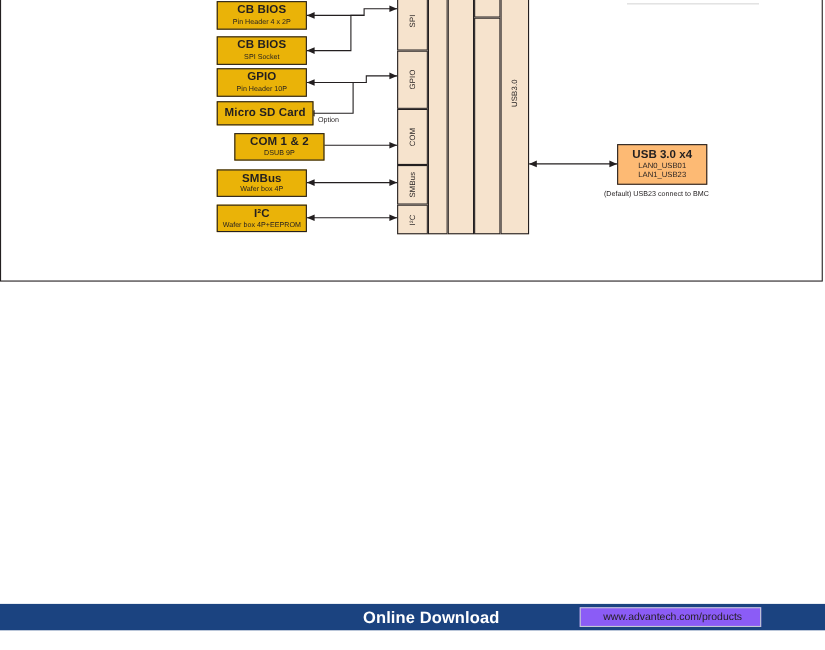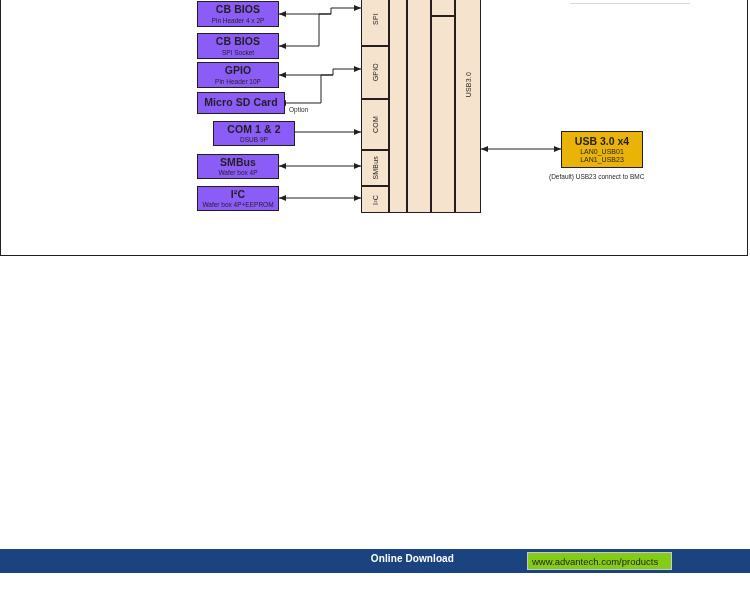--- a/index.html
+++ b/index.html
@@ -24,21 +24,21 @@
     height: 496px;
     border: 1px solid #231f20;
     box-sizing: border-box;
     background: #ffffff;
   }
 
   
   .blk {
     position: absolute;
     box-sizing: border-box;
-    background: #8b5cf6;
+    background: #eab308;
     border: 1px solid #231f20;
     display: flex;
     flex-direction: column;
     align-items: center;
     justify-content: center;
     text-align: center;
     color: #231f20;
     line-height: 1.1;
   }
   .blk .t1 {
@@ -72,21 +72,21 @@
     position: absolute;
     box-sizing: border-box;
     background: #f6e3cd;
     border: 1px solid #231f20;
   }
 
   
   #usb-block {
     position: absolute;
     box-sizing: border-box;
-    background: #eab308;
+    background: #fdba74;
     border: 1px solid #231f20;
     display: flex;
     flex-direction: column;
     align-items: center;
     justify-content: center;
     text-align: center;
     line-height: 1.15;
     color: #231f20;
   }
   #usb-block .t1 { font-size: 10.5px; font-weight: bold; }
@@ -116,37 +116,38 @@
     left: 0;
     top: 549px;
     width: 750px;
     height: 24px;
     background: #1b4380;
   }
   #footer-label {
     position: absolute;
     right: 296px;
     top: 553px;
-    font-size: 10px;
+    font-size: 15px;
     font-weight: bold;
     color: #ffffff;
     letter-spacing: .1px;
   }
   #footer-url-box {
     position: absolute;
     left: 527px;
     top: 552px;
-    width: 145px;
+    width: 165px;
     height: 18px;
-    background: #84cc16;
+    background: #8b5cf6;
     border: 1px solid #c3c9d4;
     box-sizing: border-box;
     display: flex;
     align-items: center;
     padding-left: 4px;
+    justify-content: center;
   }
   #footer-url-box span {
     font-size: 9.5px;
     color: #231f20;
   }
 
   
   #top-rule {
     position: absolute;
     left: 570px;

